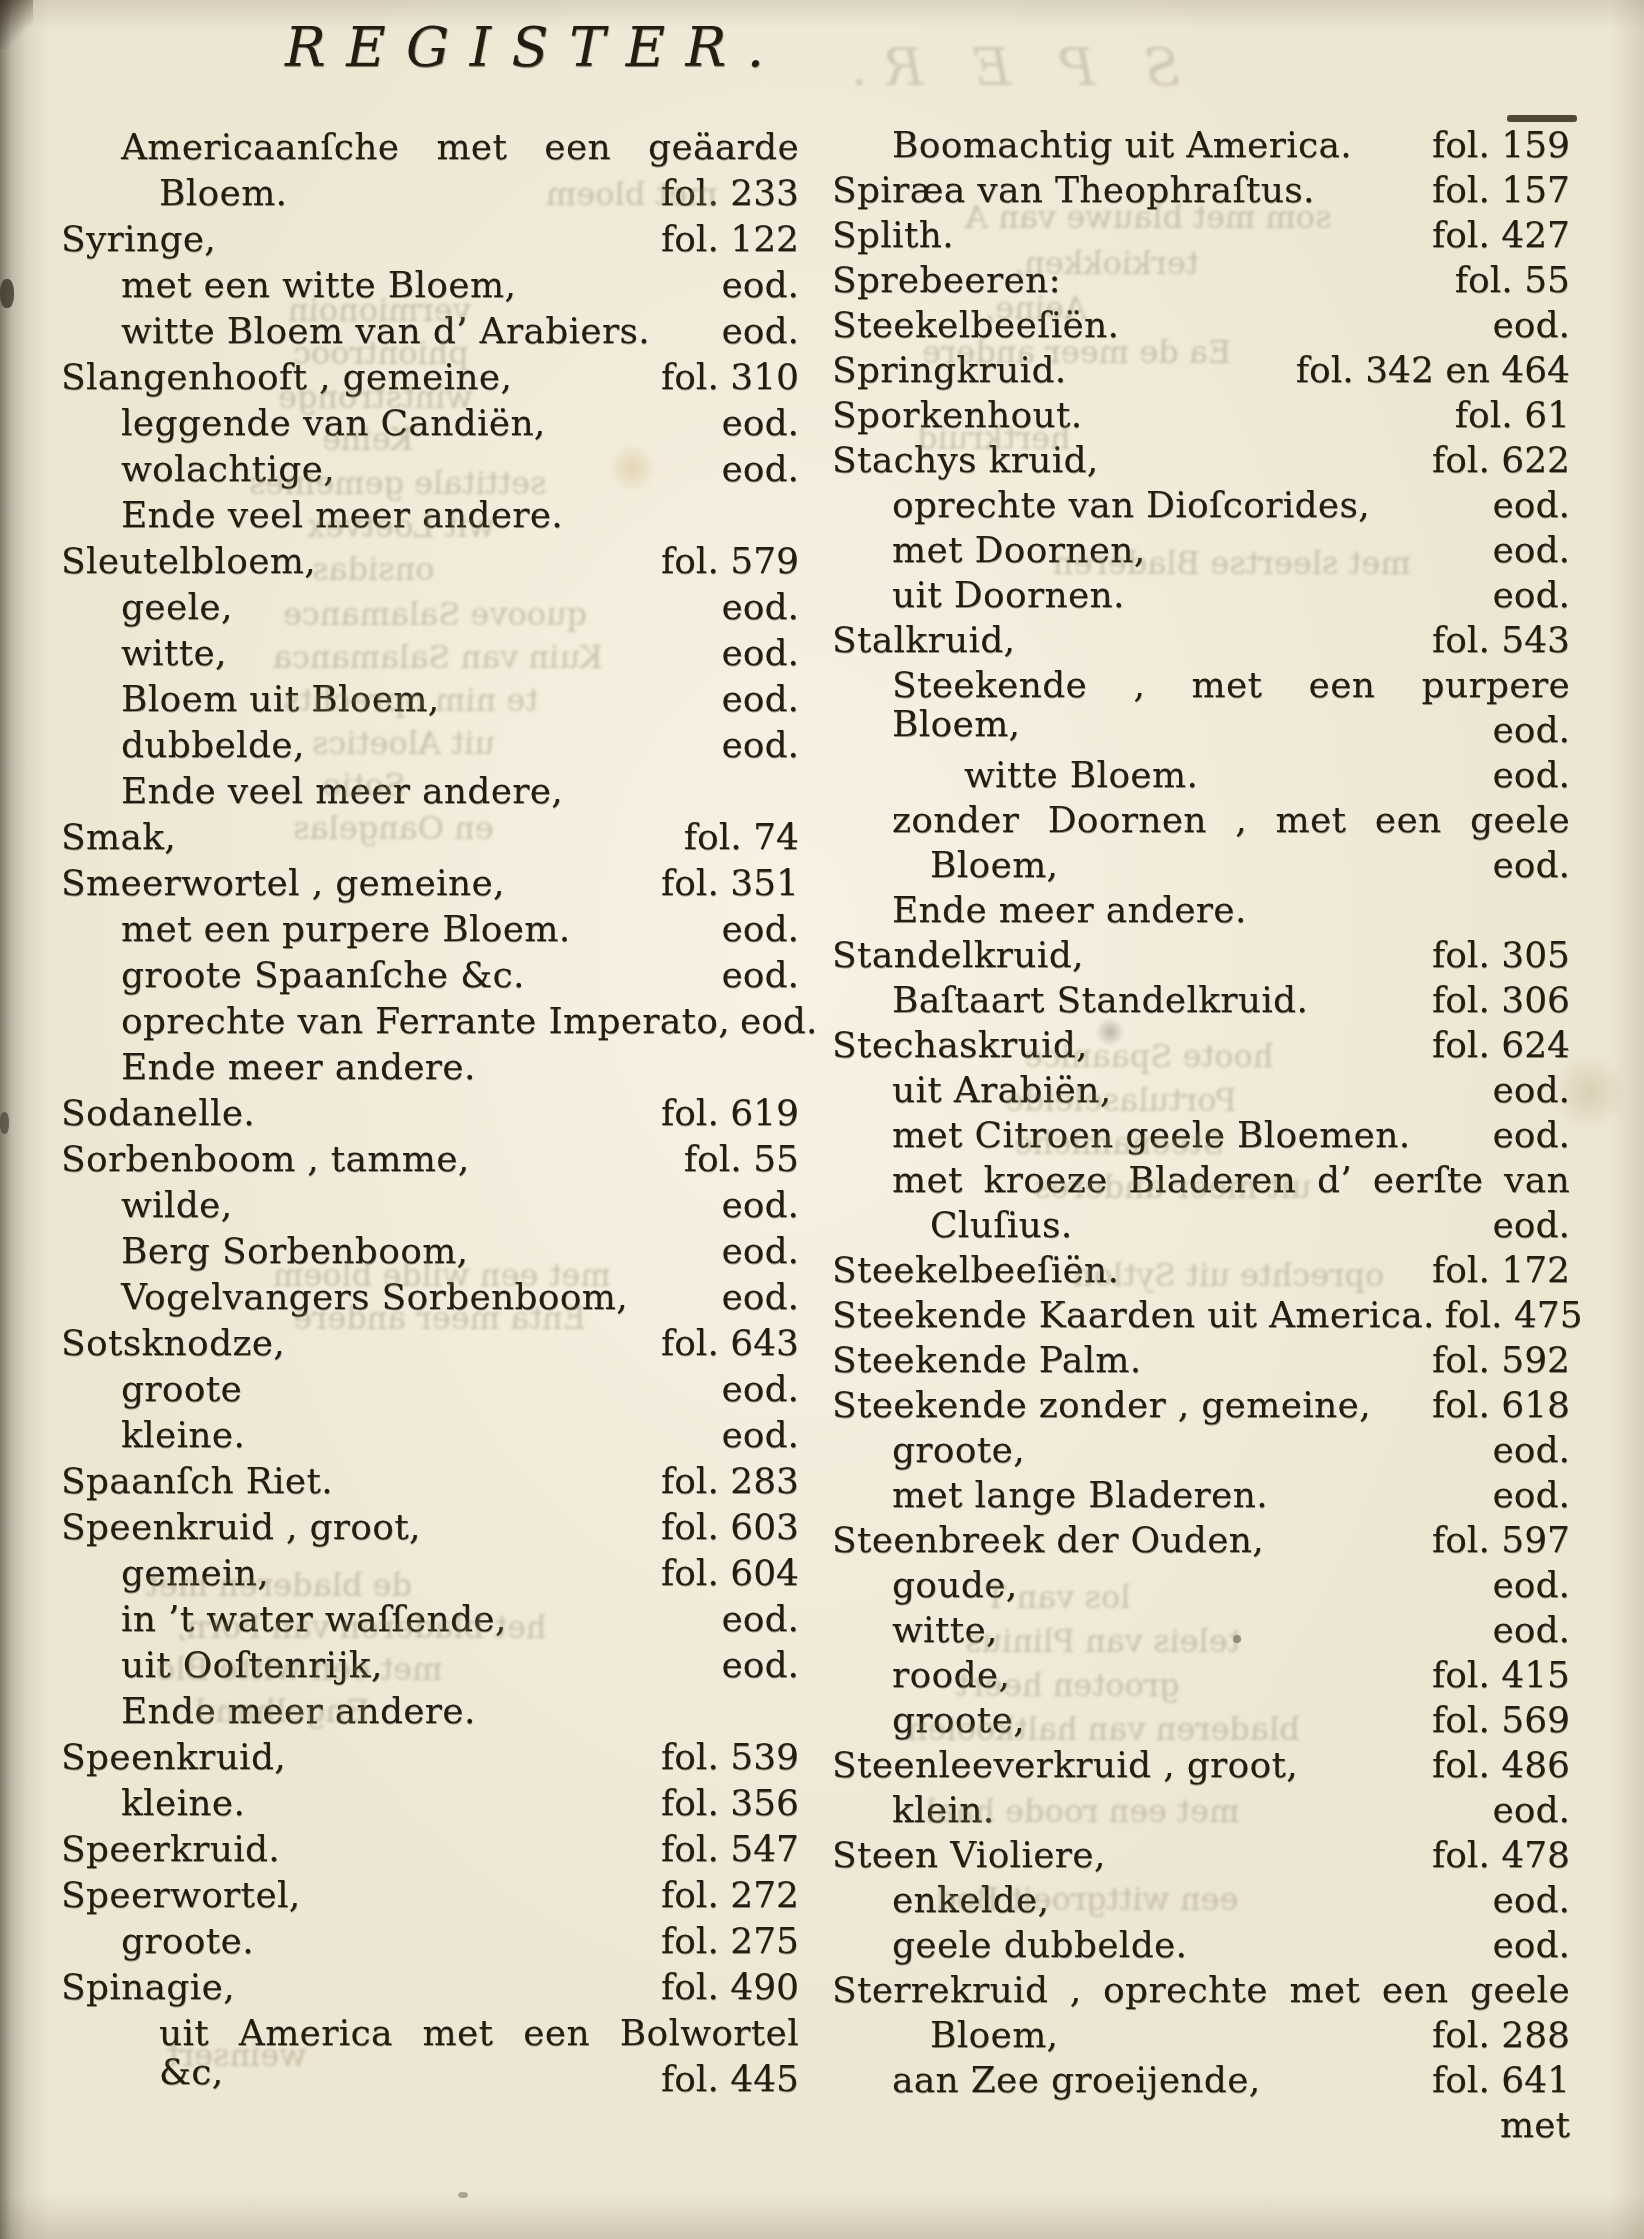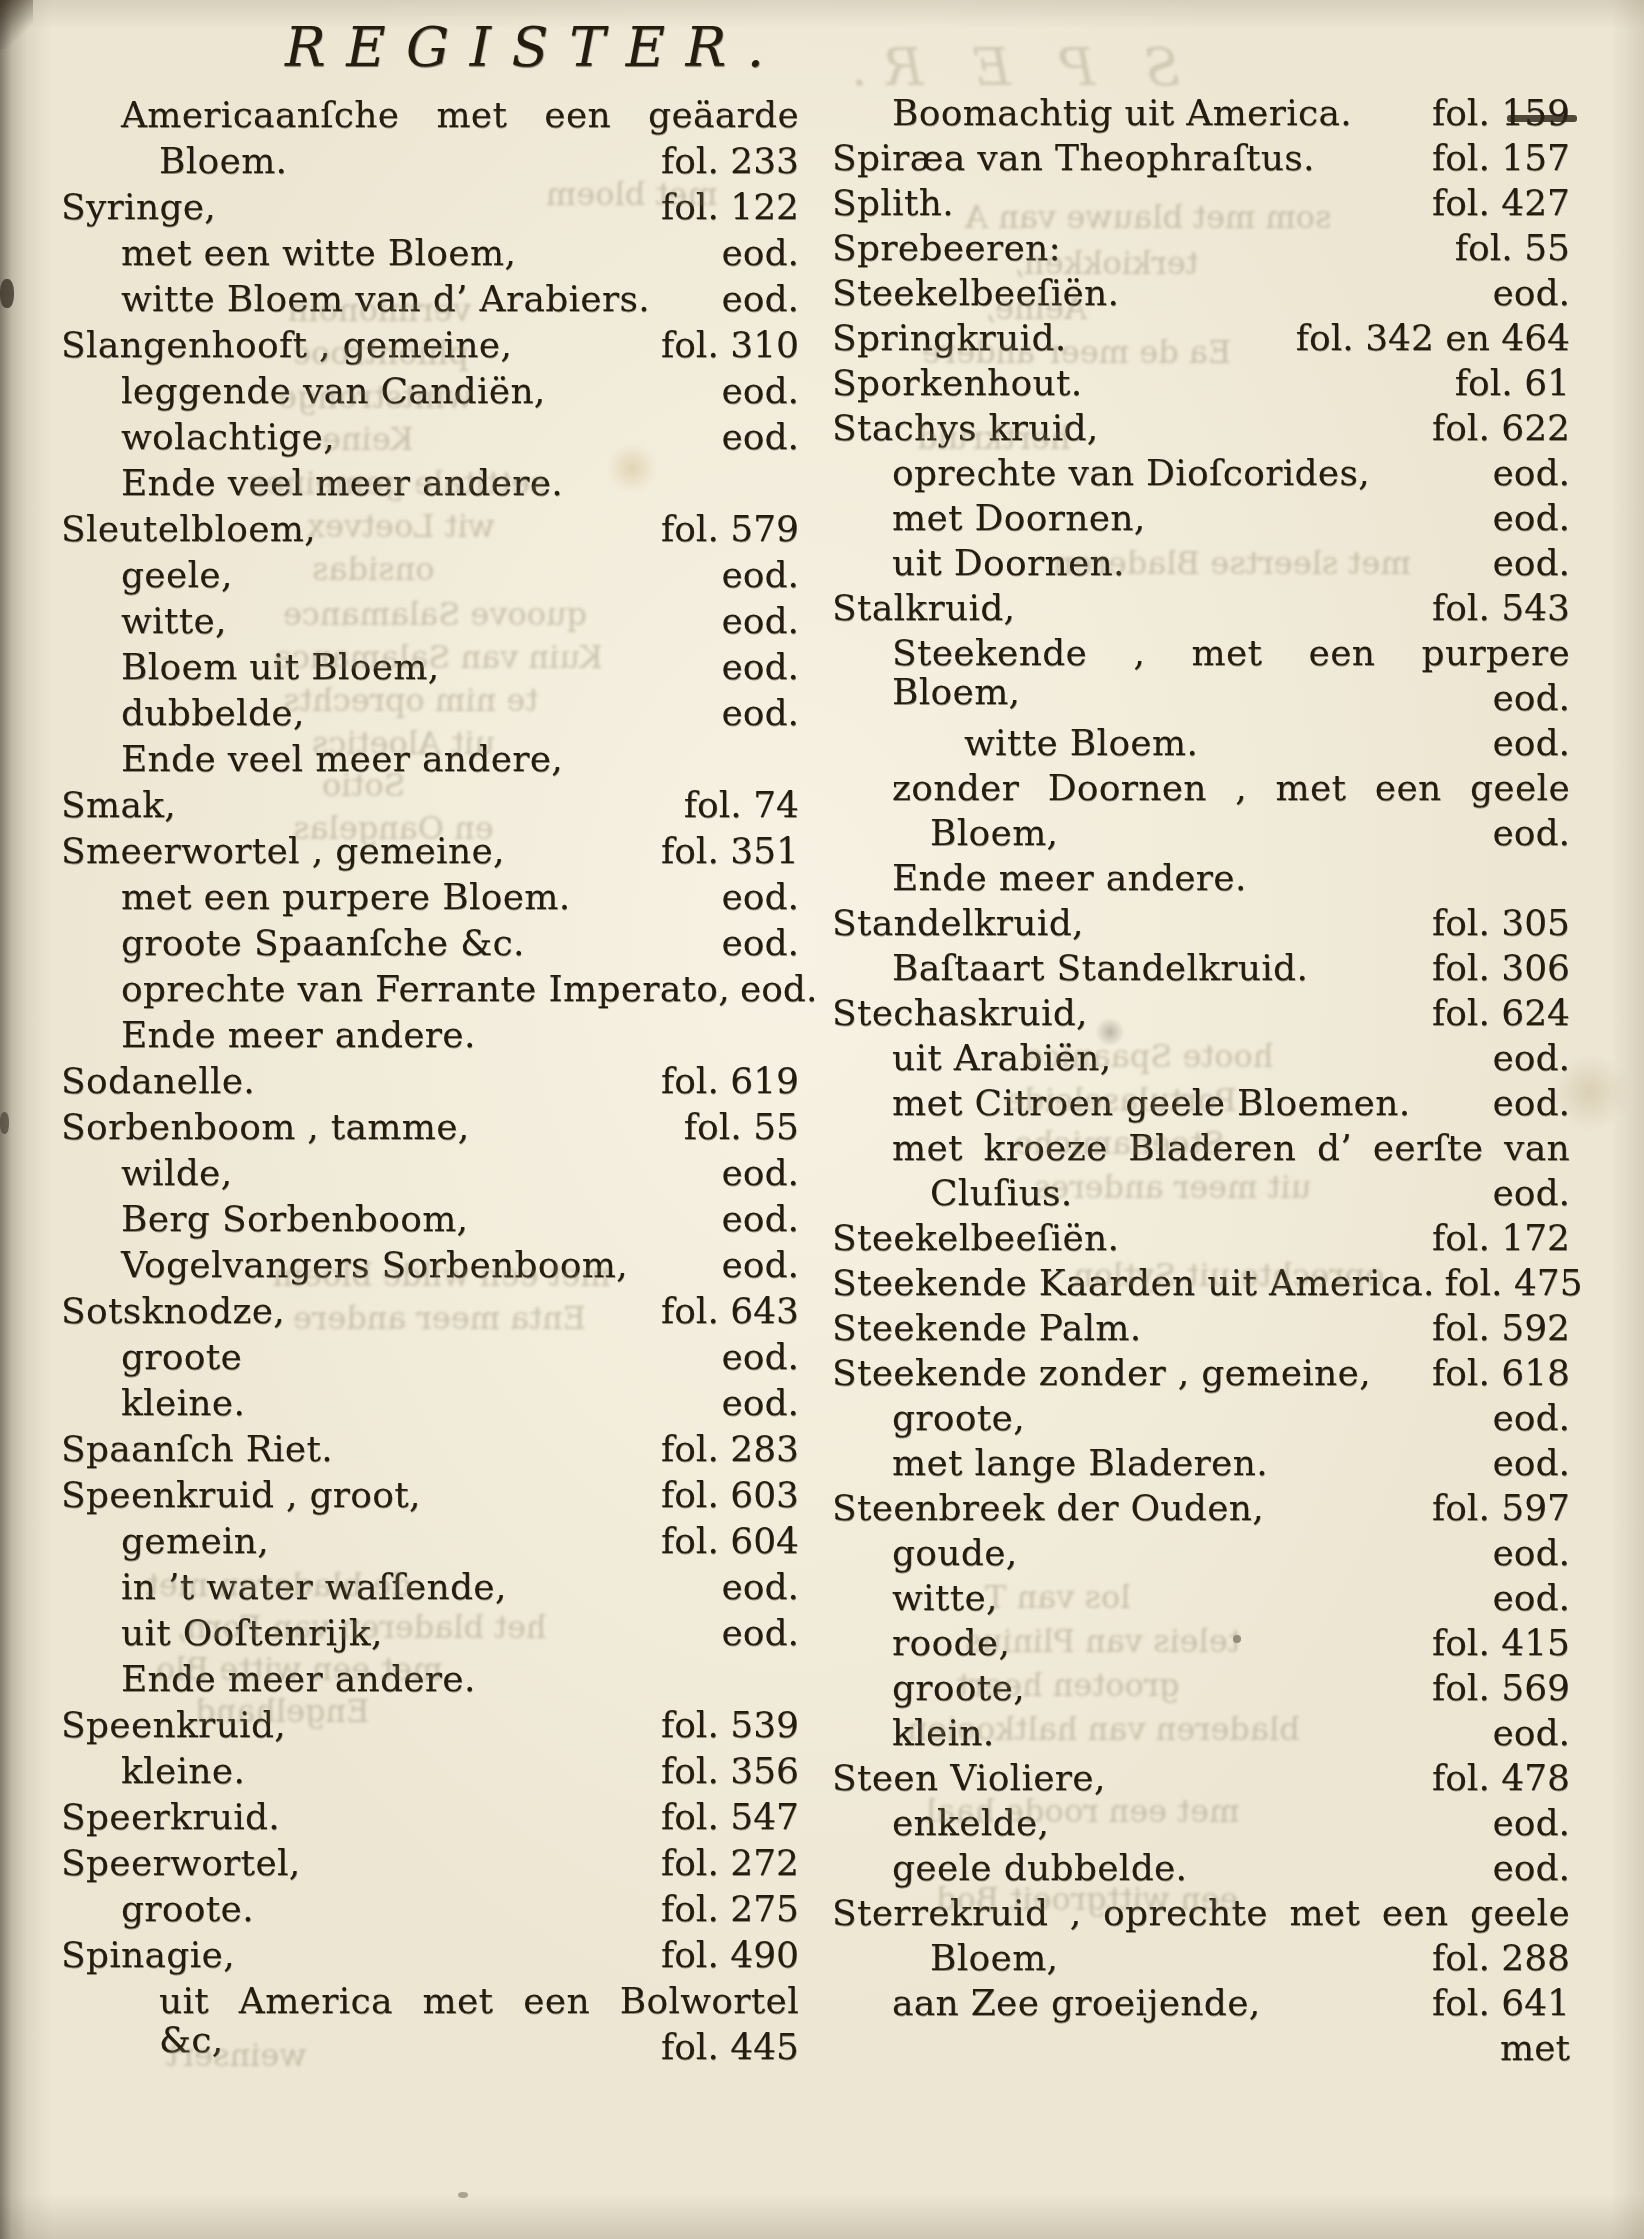--- a/index.html
+++ b/index.html
@@ -19,21 +19,21 @@
       linear-gradient(270deg, rgba(135,124,98,0.22) 0px, rgba(0,0,0,0) 33px),
       linear-gradient(180deg, rgba(125,115,95,0.20) 0px, rgba(0,0,0,0) 29px),
       linear-gradient(0deg, rgba(118,108,88,0.26) 0px, rgba(0,0,0,0) 45px);
   }
   .title{
     position:absolute;left:285px;top:15.6px;
     font-style:italic;font-size:54px;letter-spacing:0.38em;
     white-space:nowrap;
     text-shadow:0.6px 0.8px 0.9px rgba(30,22,10,0.55);
   }
-  .col{position:absolute;width:738px;}
+  .col{position:absolute;width:738px;margin-top:32px;}
   #col-left{left:61px;top:95px;--lh:46px;}
   #col-right{left:832px;top:93px;--lh:45px;}
   .line{
     height:var(--lh);
     display:flex;justify-content:space-between;align-items:flex-start;
     font-size:36px;line-height:39px;
     text-shadow:0.4px 0.5px 0.6px rgba(34,26,14,0.45);
   }
   .label{white-space:nowrap;letter-spacing:0.3px;}
   .i0{padding-left:0;}
@@ -371,20 +371,24 @@
         <span class="label i1">witte,</span>
         <span class="ref">eod.</span>
       </div>
       <div class="line">
         <span class="label i1">roode,</span>
         <span class="ref">fol. 415</span>
       </div>
       <div class="line">
         <span class="label i1">groote,</span>
         <span class="ref">fol. 569</span>
+      </div>
+      <div class="line">
+        <span class="label i0">Steenleeverkruid , groot,</span>
+        <span class="ref">fol. 486</span>
       </div>
       <div class="line">
         <span class="label i1">klein.</span>
         <span class="ref">eod.</span>
       </div>
       <div class="line">
         <span class="label i0">Steen Violiere,</span>
         <span class="ref">fol. 478</span>
       </div>
       <div class="line">

